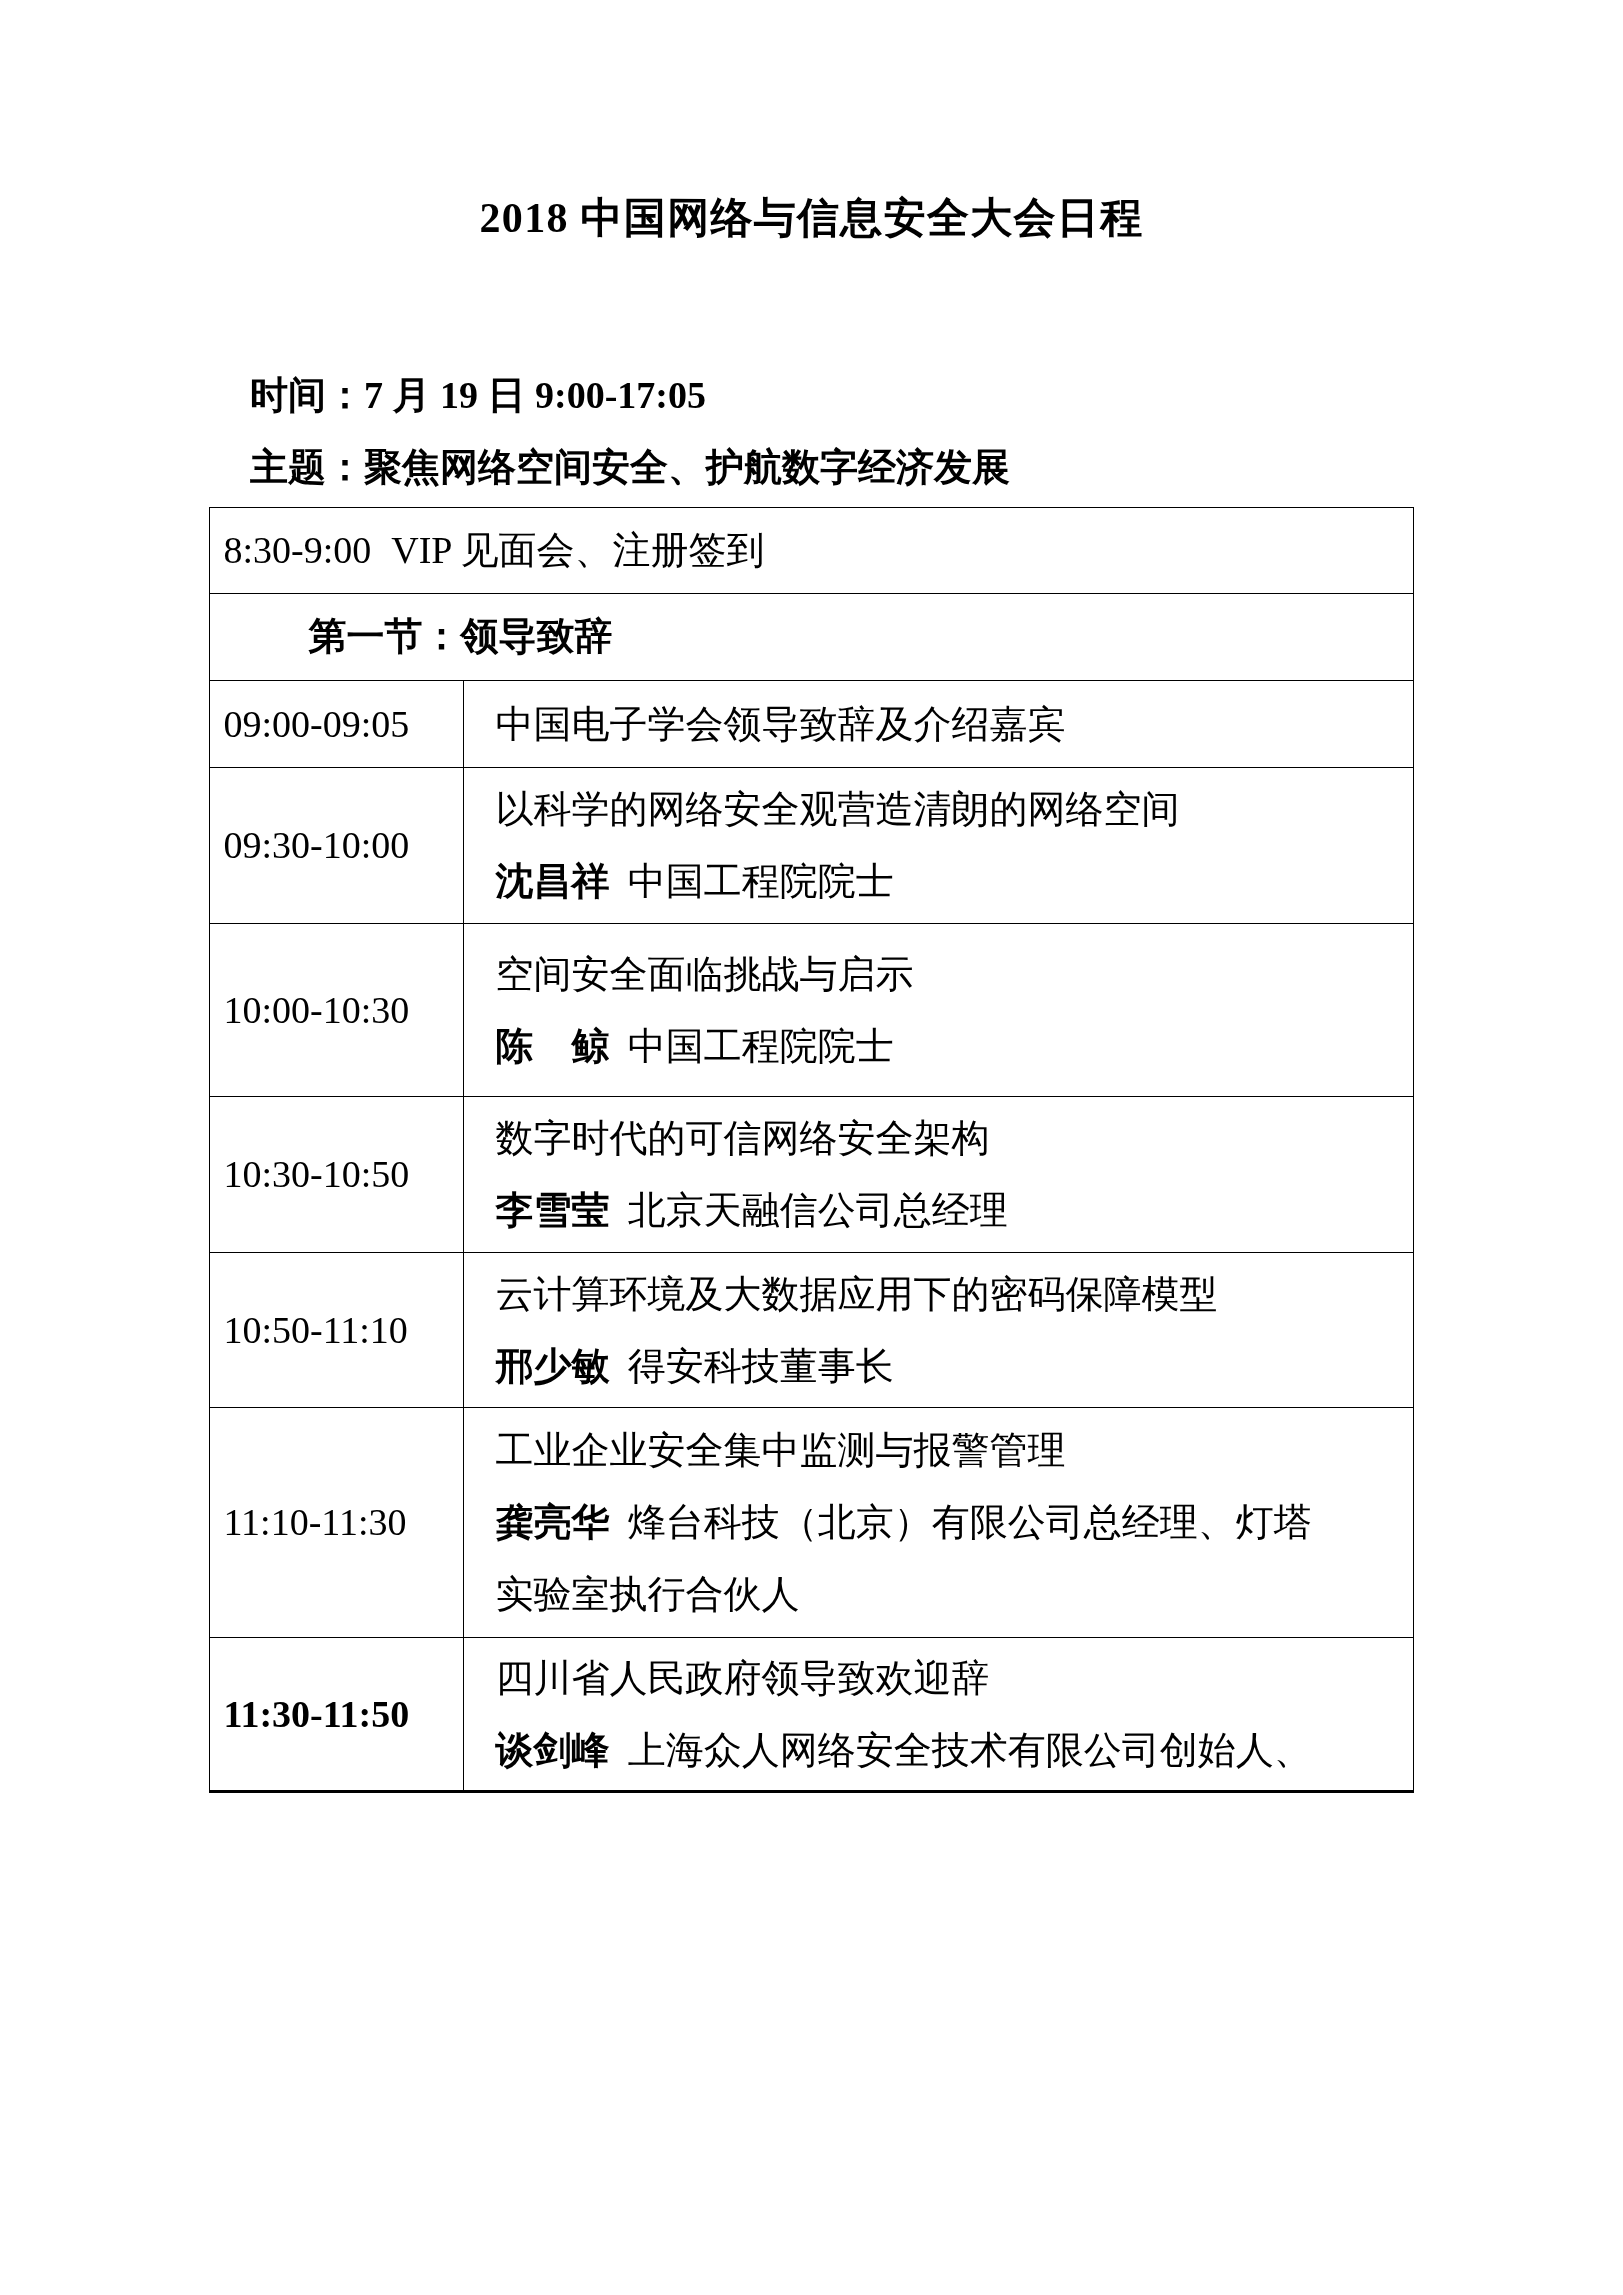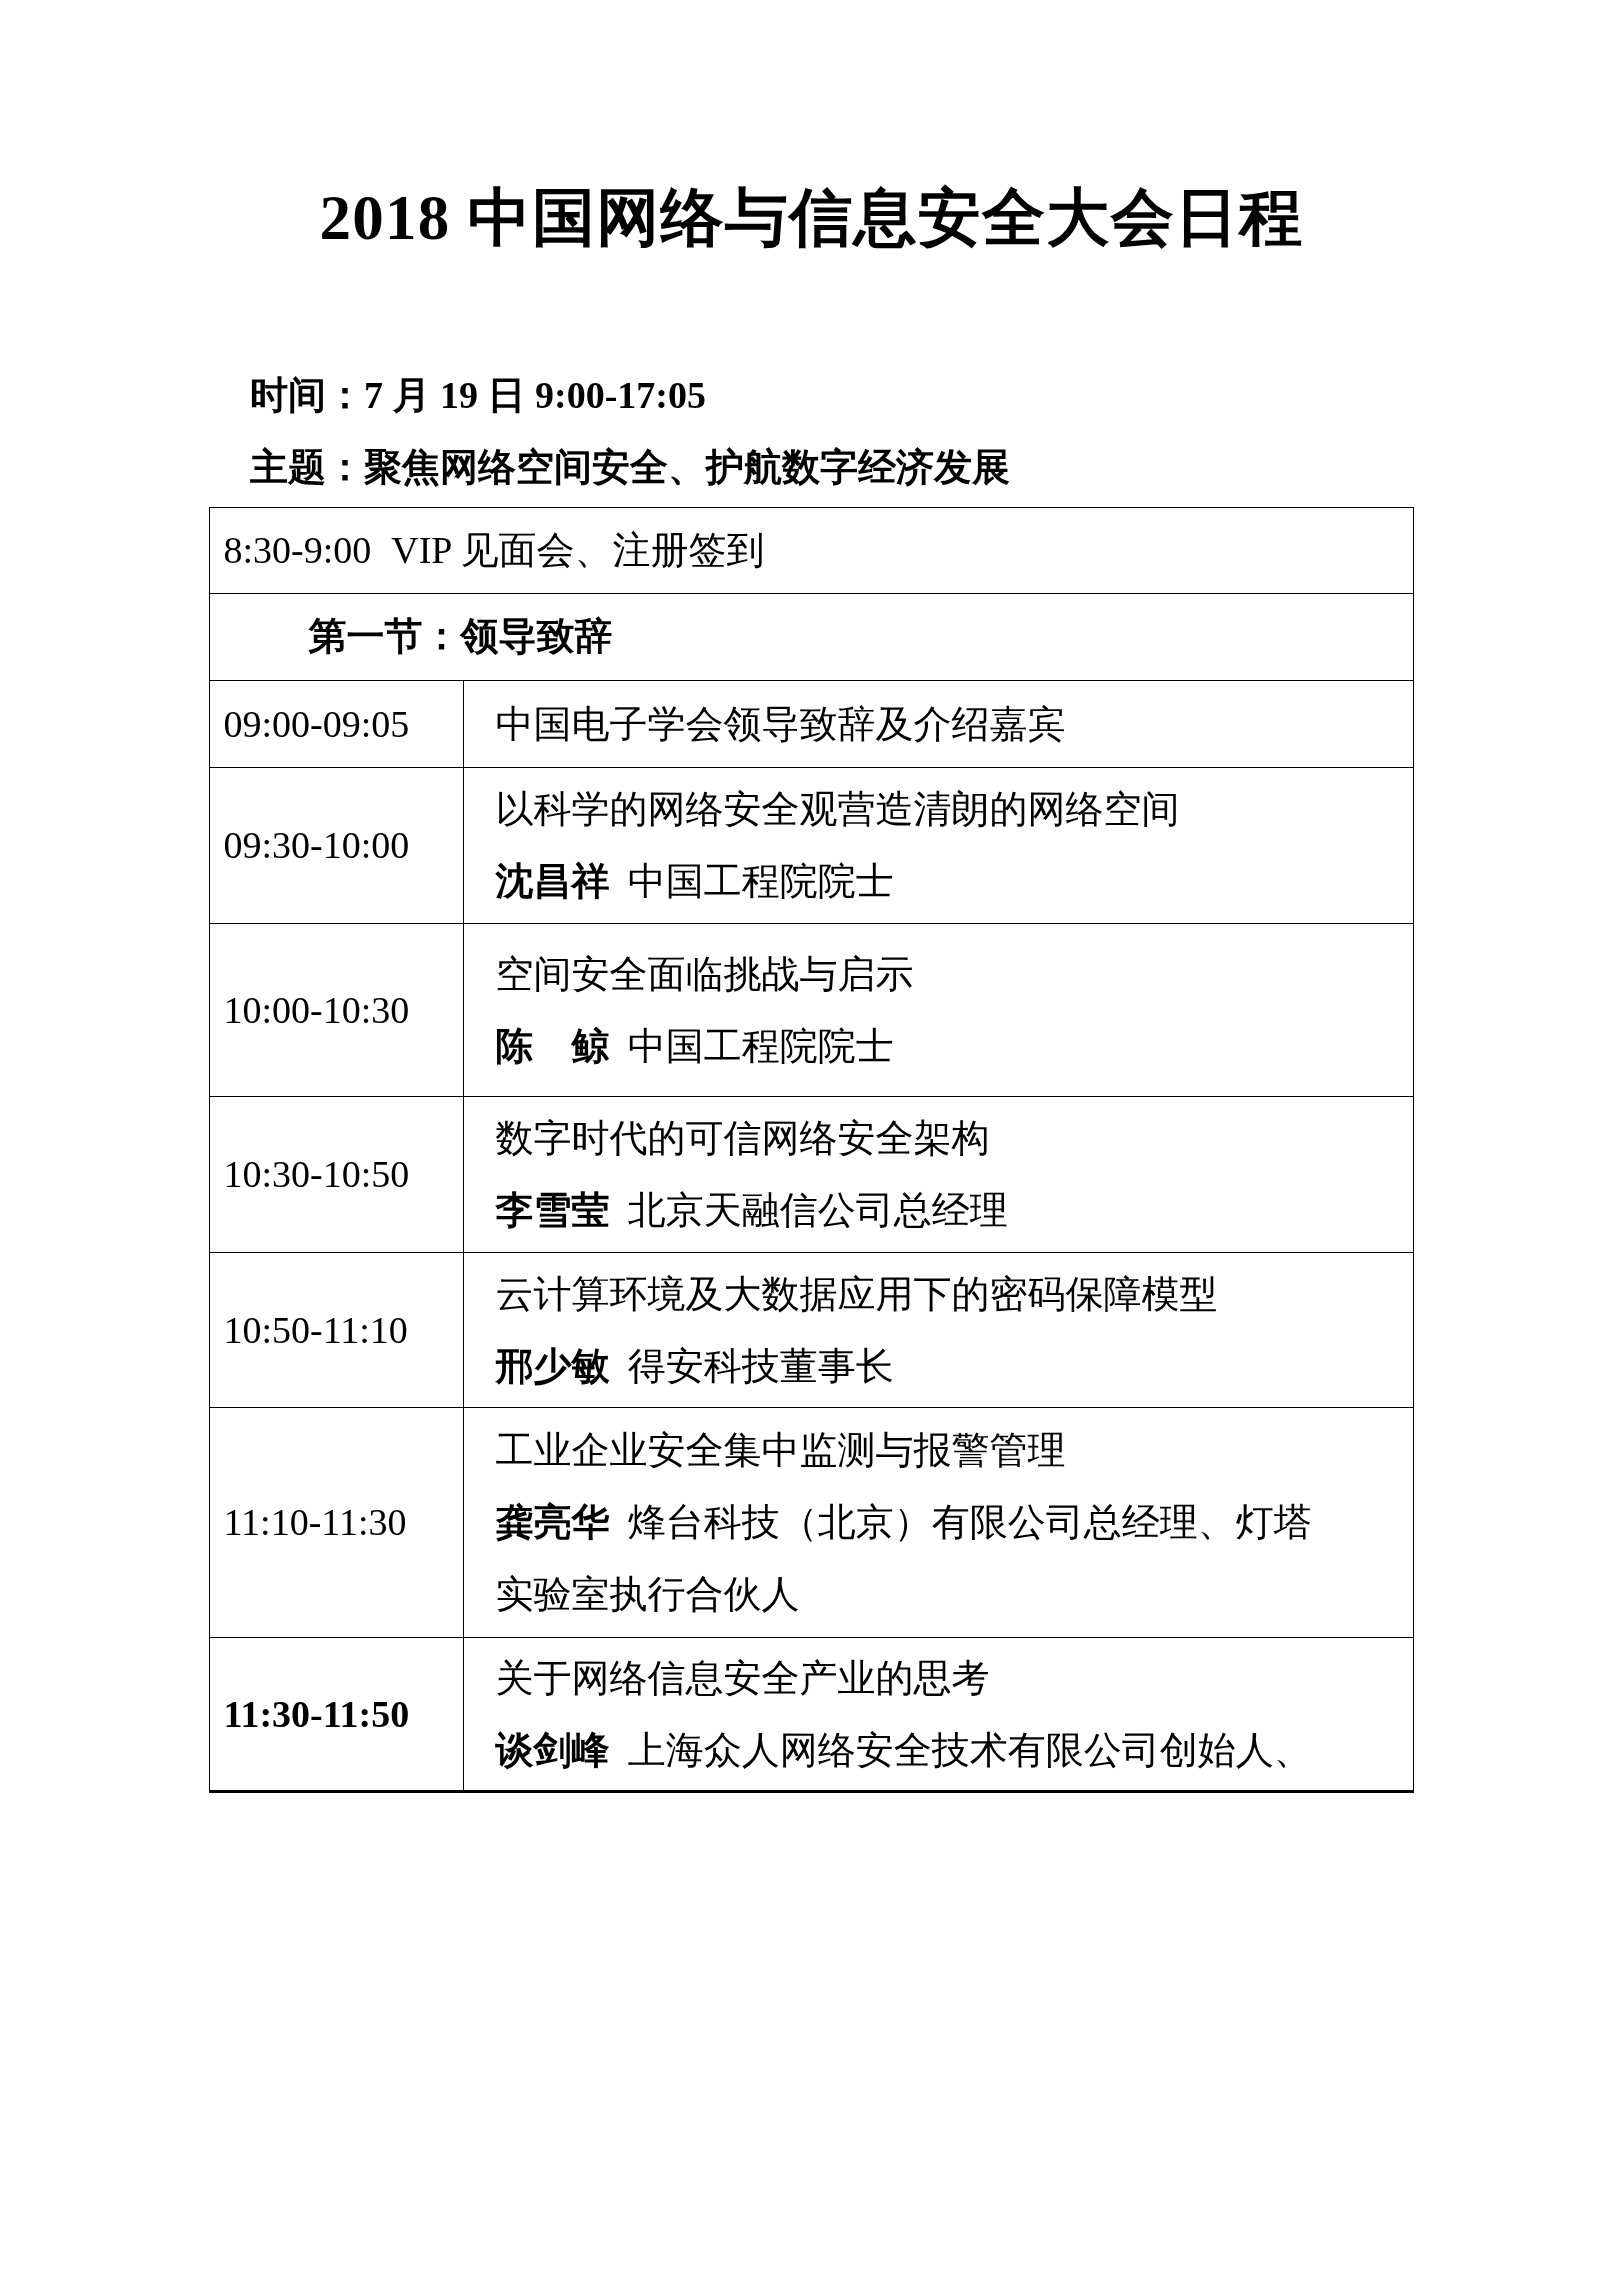--- a/index.html
+++ b/index.html
@@ -10,21 +10,21 @@
     margin: 0 auto;
     background: #ffffff;
     color: #000000;
     font-family: "Liberation Serif", "DejaVu Serif", serif;
     overflow: hidden;
   }
   .doc-title {
     padding-top: 182px;
     margin: 0;
     text-align: center;
-    font-size: 63px;
+    font-size: 42px;
     font-weight: 700;
     line-height: 72px;
     letter-spacing: 1.3px;
   }
   .meta {
     margin: 105px 0 0 250px;
   }
   .meta-line {
     font-size: 38px;
     font-weight: 700;
@@ -150,21 +150,21 @@
       <td class="time-cell">11:10-11:30</td>
       <td class="talk-cell">
         <div class="talk-title">工业企业安全集中监测与报警管理</div>
         <div class="talk-speaker"><span class="speaker-name">龚亮华</span><span class="speaker-affiliation">烽台科技（北京）有限公司总经理、灯塔实验室执行合伙人</span></div>
       </td>
     </tr>
 
     <tr class="row-clipped" style="height:132px;">
       <td class="time-cell">11:30-11:50</td>
       <td class="talk-cell">
-        <div class="talk-title">关于网络信息安全产业的思考</div>
+        <div class="talk-title">四川省人民政府领导致欢迎辞</div>
         <div class="talk-speaker"><span class="speaker-name">谈剑峰</span><span class="speaker-affiliation">上海众人网络安全技术有限公司创始人、</span></div>
       </td>
     </tr>
 
   </tbody>
     </table>
 
 </div>
 
 

